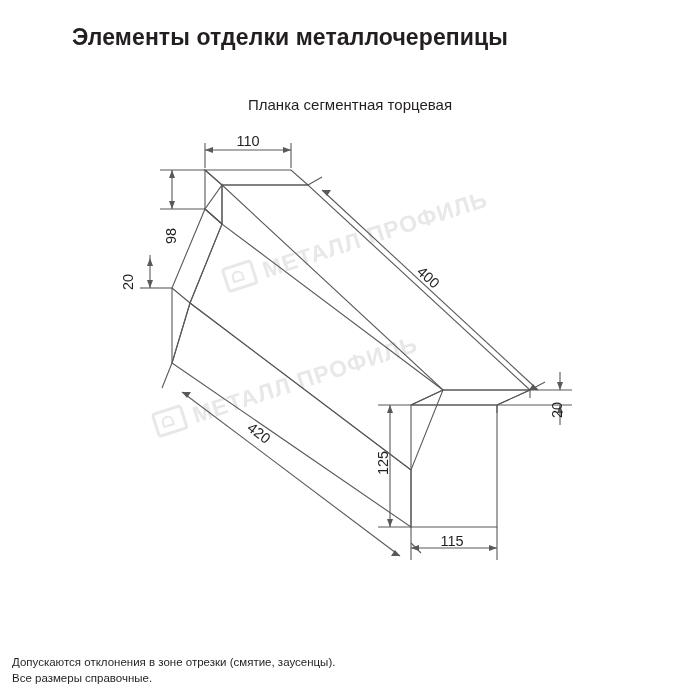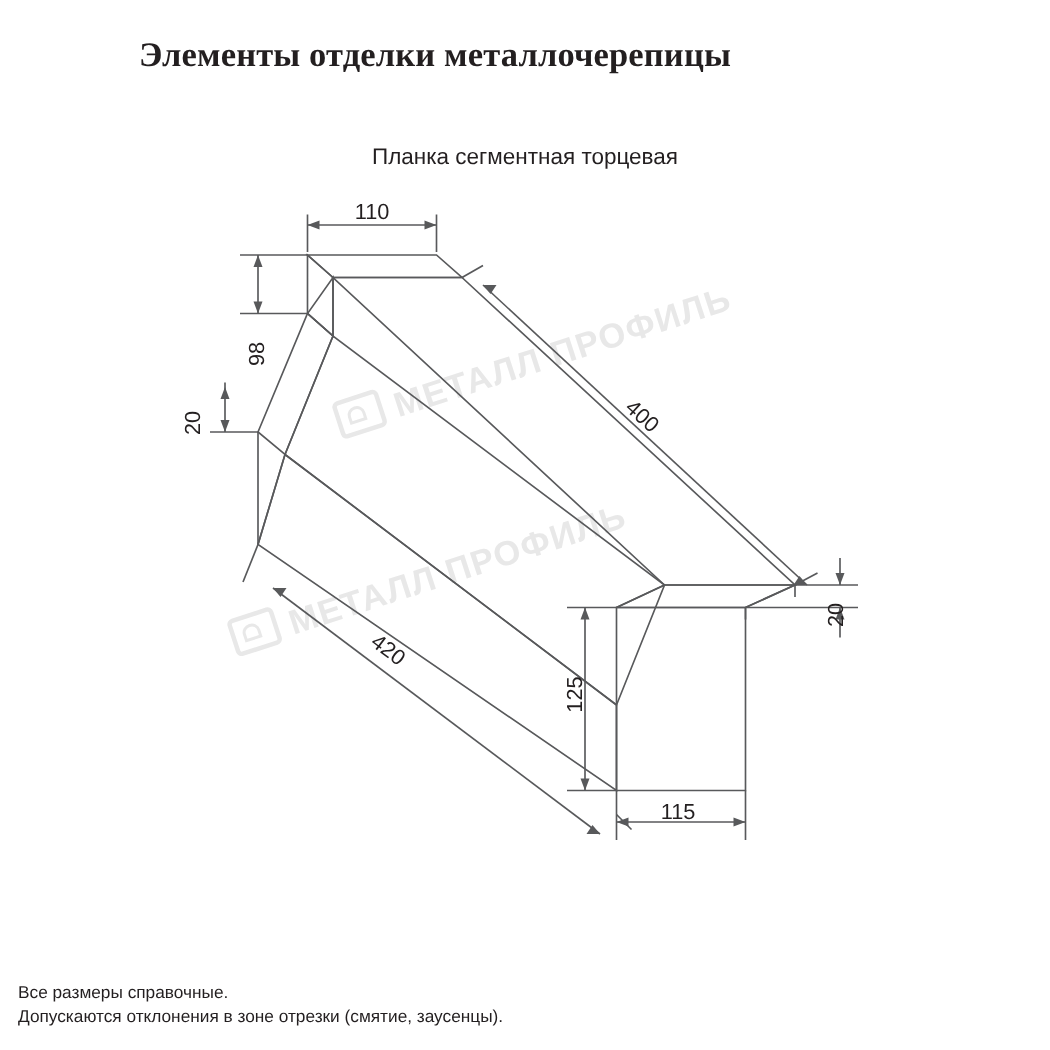--- a/index.html
+++ b/index.html
@@ -21,21 +21,20 @@
   }
   .title {
     position: absolute;
     top: 24px;
     left: 0;
     width: 580px;
     text-align: center;
     font-size: 23px;
     font-weight: bold;
     letter-spacing: 0.1px;
-    font-family: Liberation Serif, serif;
   }
   .subtitle {
     position: absolute;
     top: 94px;
     left: 0;
     width: 700px;
     text-align: center;
     font-size: 15px;
     line-height: 21px;
   }
@@ -187,17 +186,17 @@
       <text x="133" y="282" text-anchor="middle" transform="rotate(-90 133 282)">20</text>
       <text x="425" y="281" text-anchor="middle" transform="rotate(42 425 281)">400</text>
       <text x="562" y="410" text-anchor="middle" transform="rotate(-90 562 410)">20</text>
       <text x="256" y="437" text-anchor="middle" transform="rotate(37 256 437)">420</text>
       <text x="388" y="463" text-anchor="middle" transform="rotate(-90 388 463)">125</text>
       <text x="452" y="546" text-anchor="middle">115</text>
     </g>
   </svg>
 
   <div class="footnotes">
+    <div>Допускаются отклонения в зоне отрезки (смятие, заусенцы).</div>
     <div>Все размеры справочные.</div>
-    <div>Допускаются отклонения в зоне отрезки (смятие, заусенцы).</div>
   </div>
 
 </div>
 
 </body></html>

